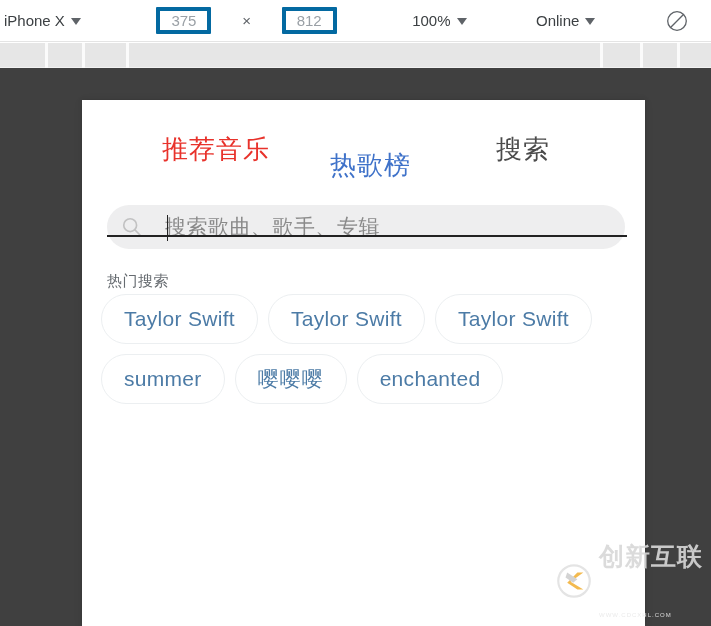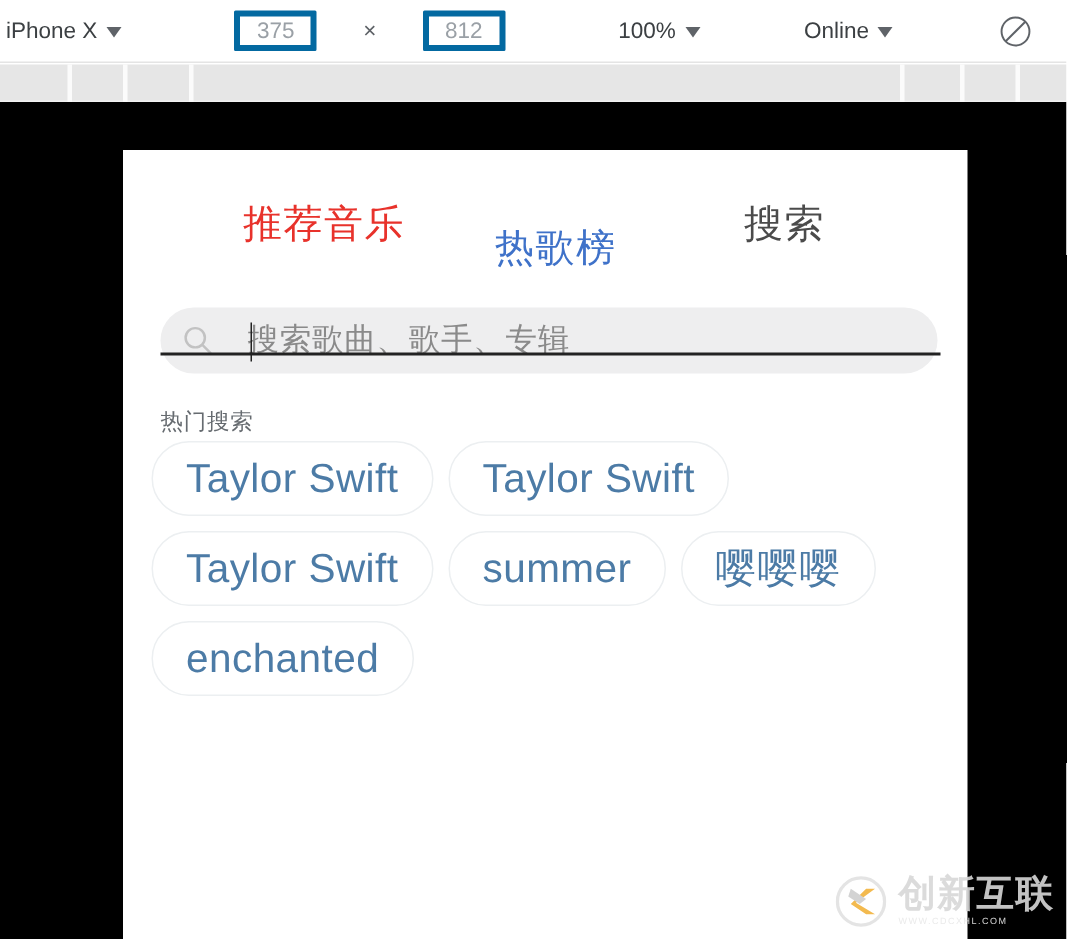--- a/index.html
+++ b/index.html
@@ -95,21 +95,21 @@
     height: 25px;
     background: #fbfbfb;
   }
 
   
   .stage {
     position: absolute;
     top: 68px; left: 0;
     width: 711px;
     height: 558px;
-    background: #000000;
+    background: #404040;
     overflow: hidden;
   }
 
   
   .device {
     position: absolute;
     left: 82px;
     top: 32px;
     width: 563px;
     height: 526px;
@@ -208,21 +208,21 @@
   }
   .chip {
     border: 1px solid #eceff1;
     border-radius: 25px;
     height: 50px;
     padding: 0 22px;
     display: flex;
     align-items: center;
     justify-content: center;
     color: #4c7ba6;
-    font-size: 27px;
+    font-size: 21px;
     background: #ffffff;
     cursor: default;
     white-space: nowrap;
     letter-spacing: 0.3px;
   }
   .chip.cjk { letter-spacing: 1px; }
 
   
   .watermark {
     position: absolute;
@@ -241,21 +241,21 @@
     color: #d8d8d8;
     letter-spacing: 1px;
     line-height: 1;
   }
   .wm-sub {
     font-size: 6px;
     color: #e8e8e8;
     letter-spacing: 1px;
     margin-top: 3px;
   }
-  .wm-col { display: flex; flex-direction: column; }
+  .wm-col { display: flex; flex-direction: column; gap: 40px; }
 </style>
 </head>
 <body>
 
 <div id="app">
 
   <div class="toolbar">
 
     <div class="tb-select">
       <span>iPhone X</span>

